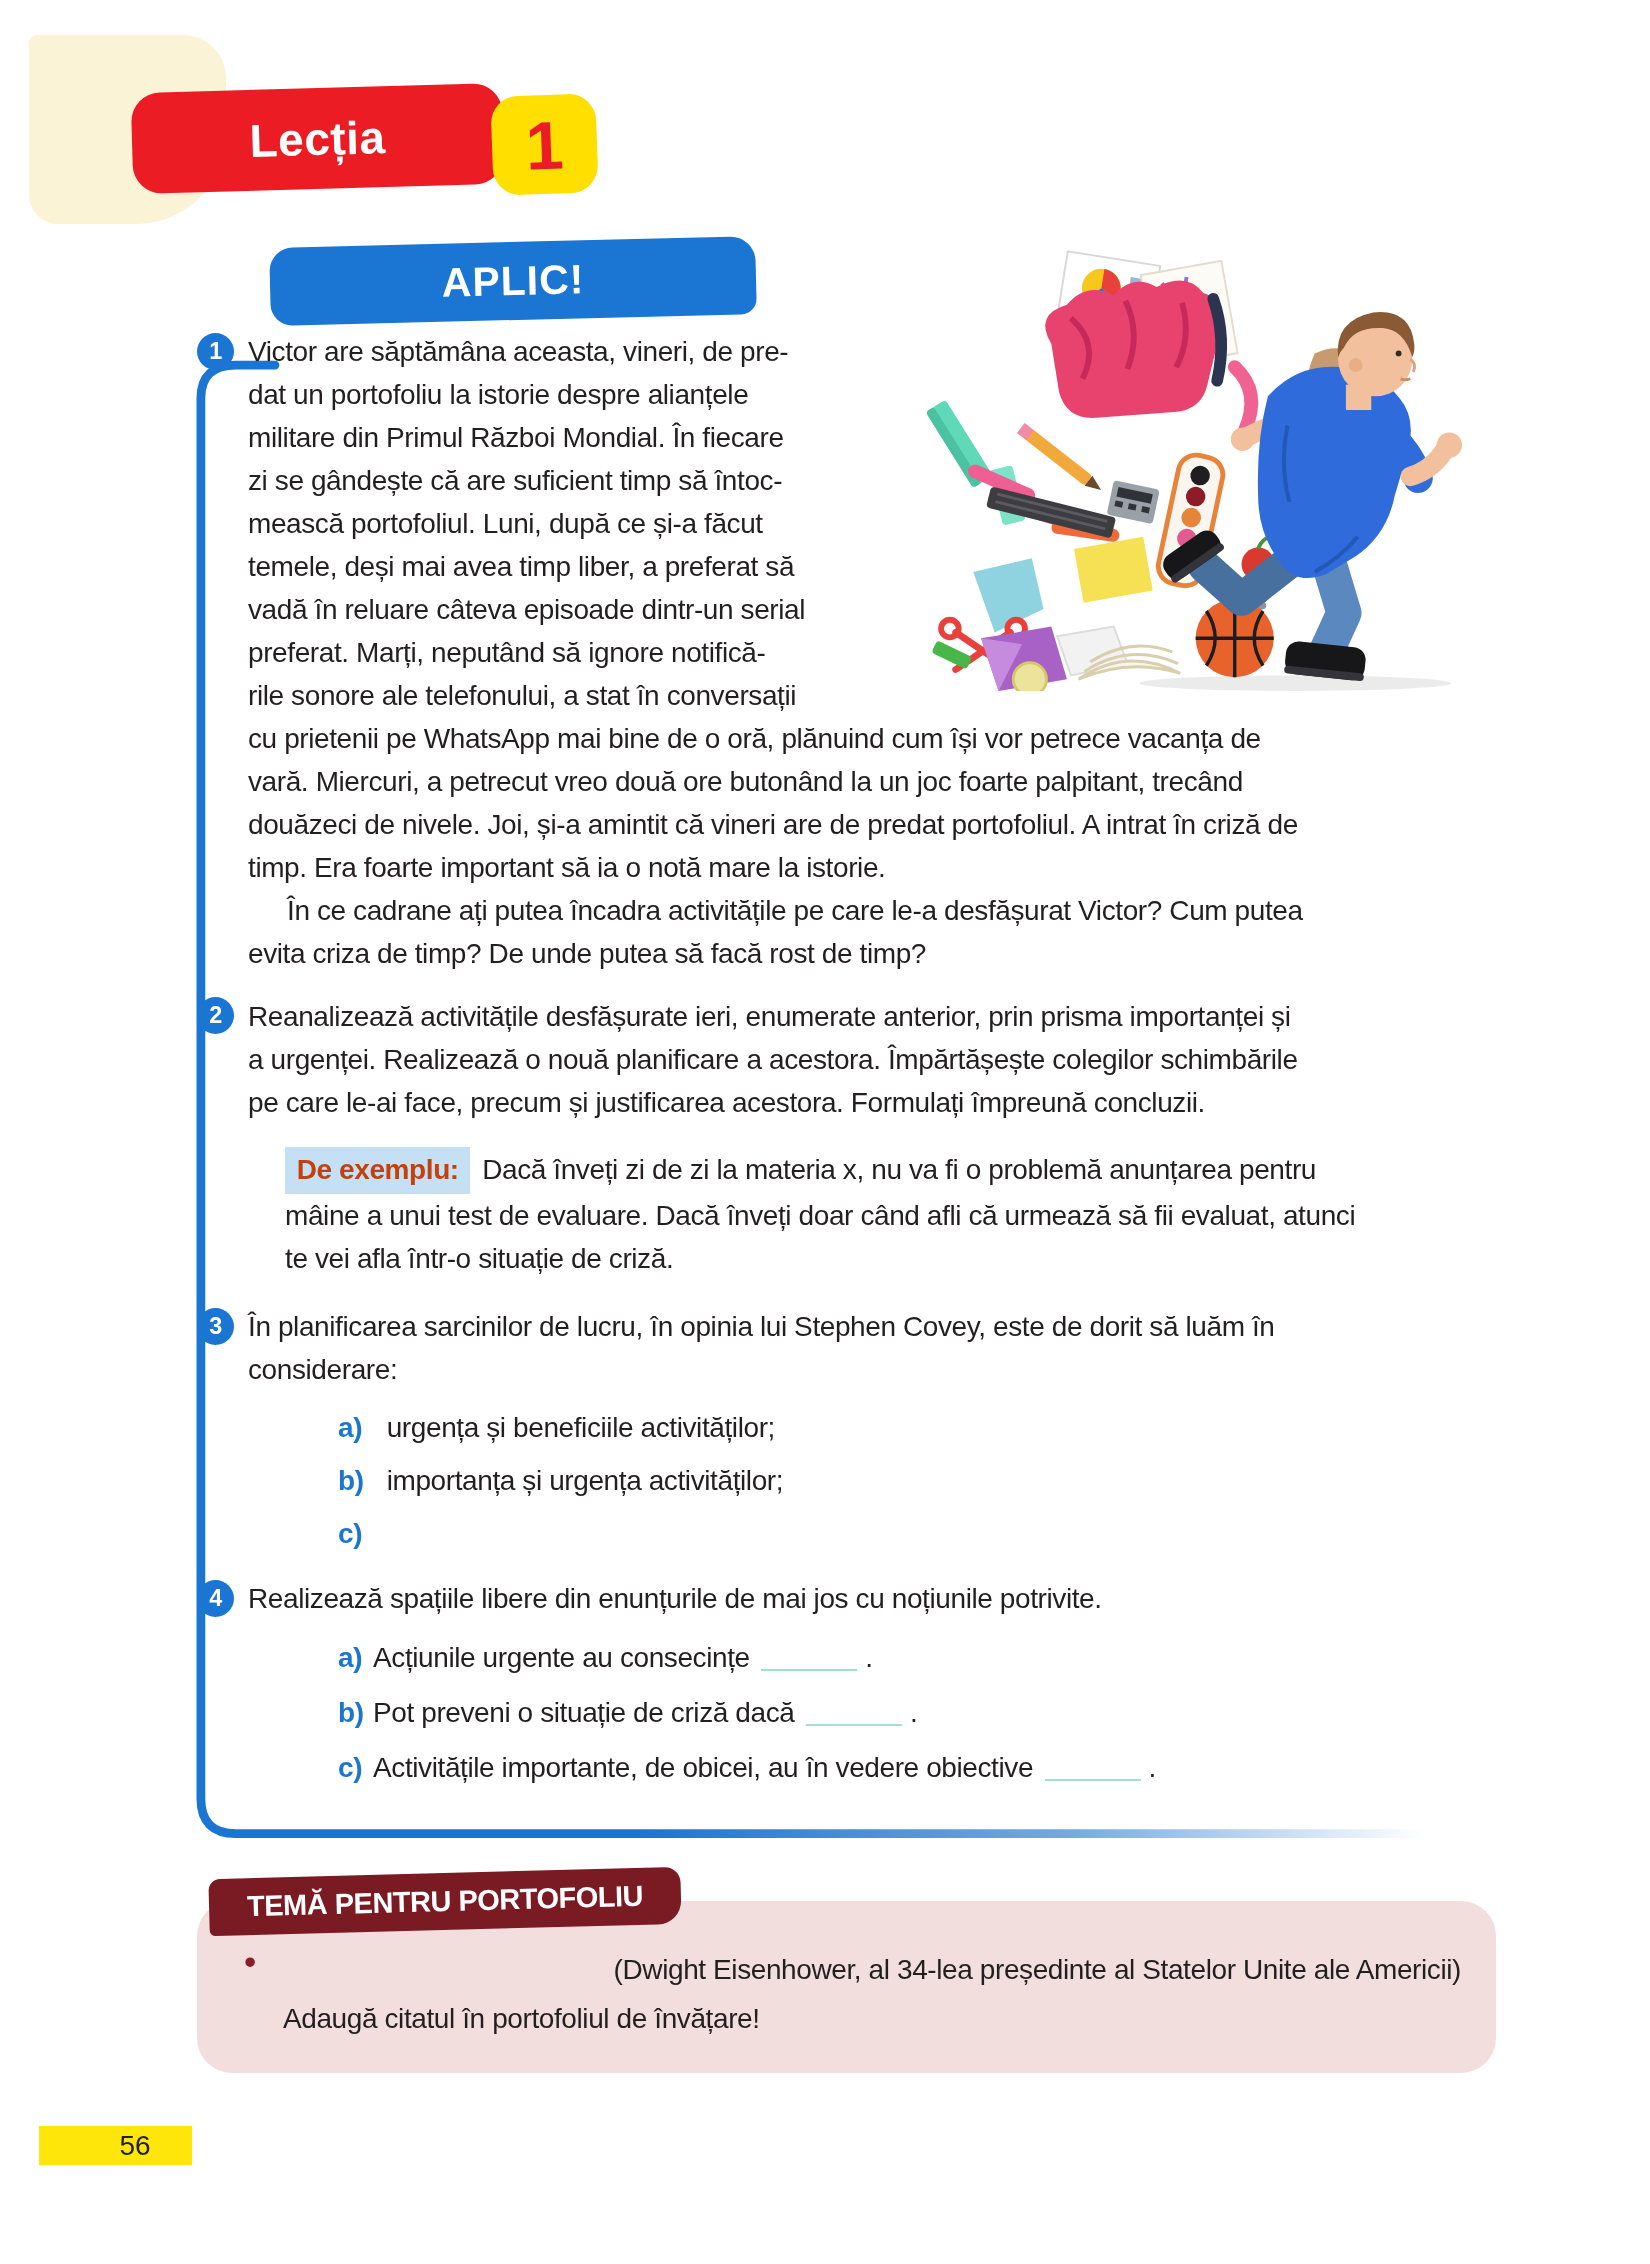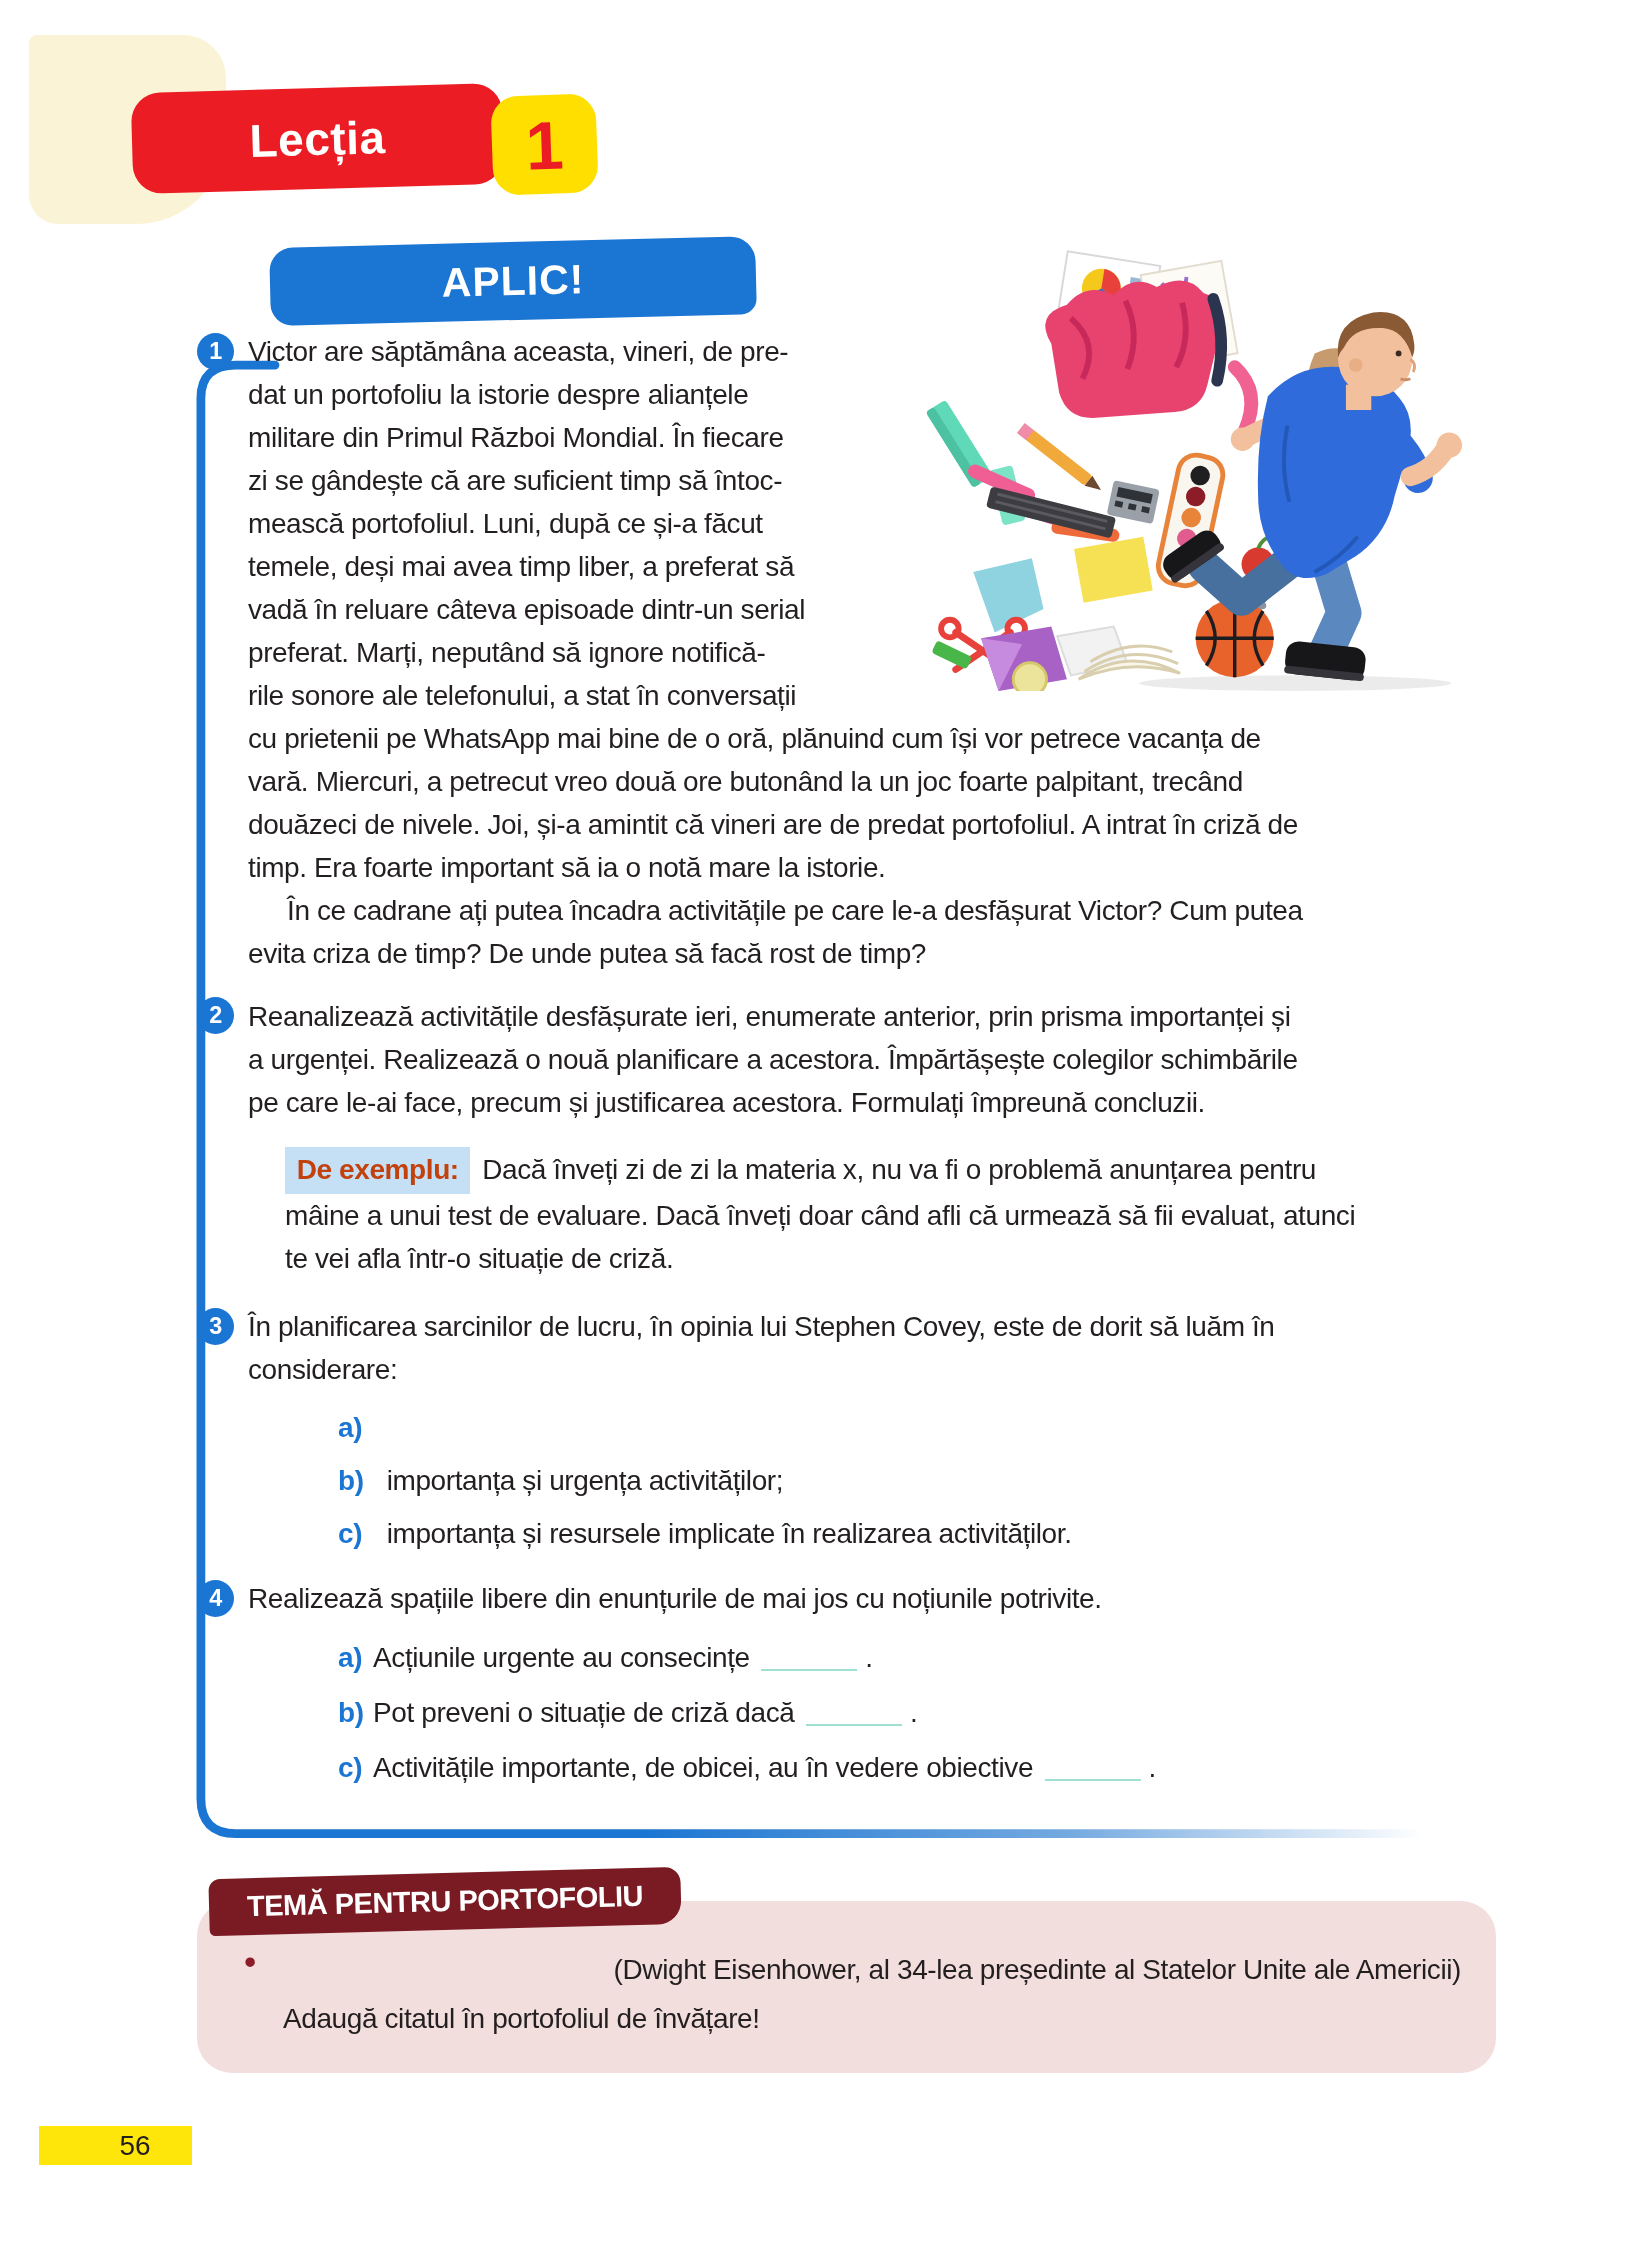--- a/index.html
+++ b/index.html
@@ -254,28 +254,28 @@
 te vei afla într-o situație de criză.</span>
     </div>
 
     <div class="item item-3">
       <div class="num">3</div>
       <div class="preline">În planificarea sarcinilor de lucru, în opinia lui Stephen Covey, este de dorit să luăm în
 considerare:</div>
       <div class="options">
         <div class="opt-row">
           <span class="opt-letter">a)</span>
+          <span>urgența și beneficiile activităților;</span>
         </div>
         <div class="opt-row">
           <span class="opt-letter">b)</span>
           <span>importanța și urgența activităților;</span>
         </div>
         <div class="opt-row">
           <span class="opt-letter">c)</span>
-          <span>importanța și resursele implicate în realizarea activităților.</span>
         </div>
       </div>
     </div>
 
     <div class="item item-4">
       <div class="num">4</div>
       <div>Realizează spațiile libere din enunțurile de mai jos cu noțiunile potrivite.</div>
       <div class="options">
         <div class="opt-row">
           <span class="opt-letter">a)</span><span>Acțiunile urgente au consecințe</span><span class="blank"></span><span>.</span>

